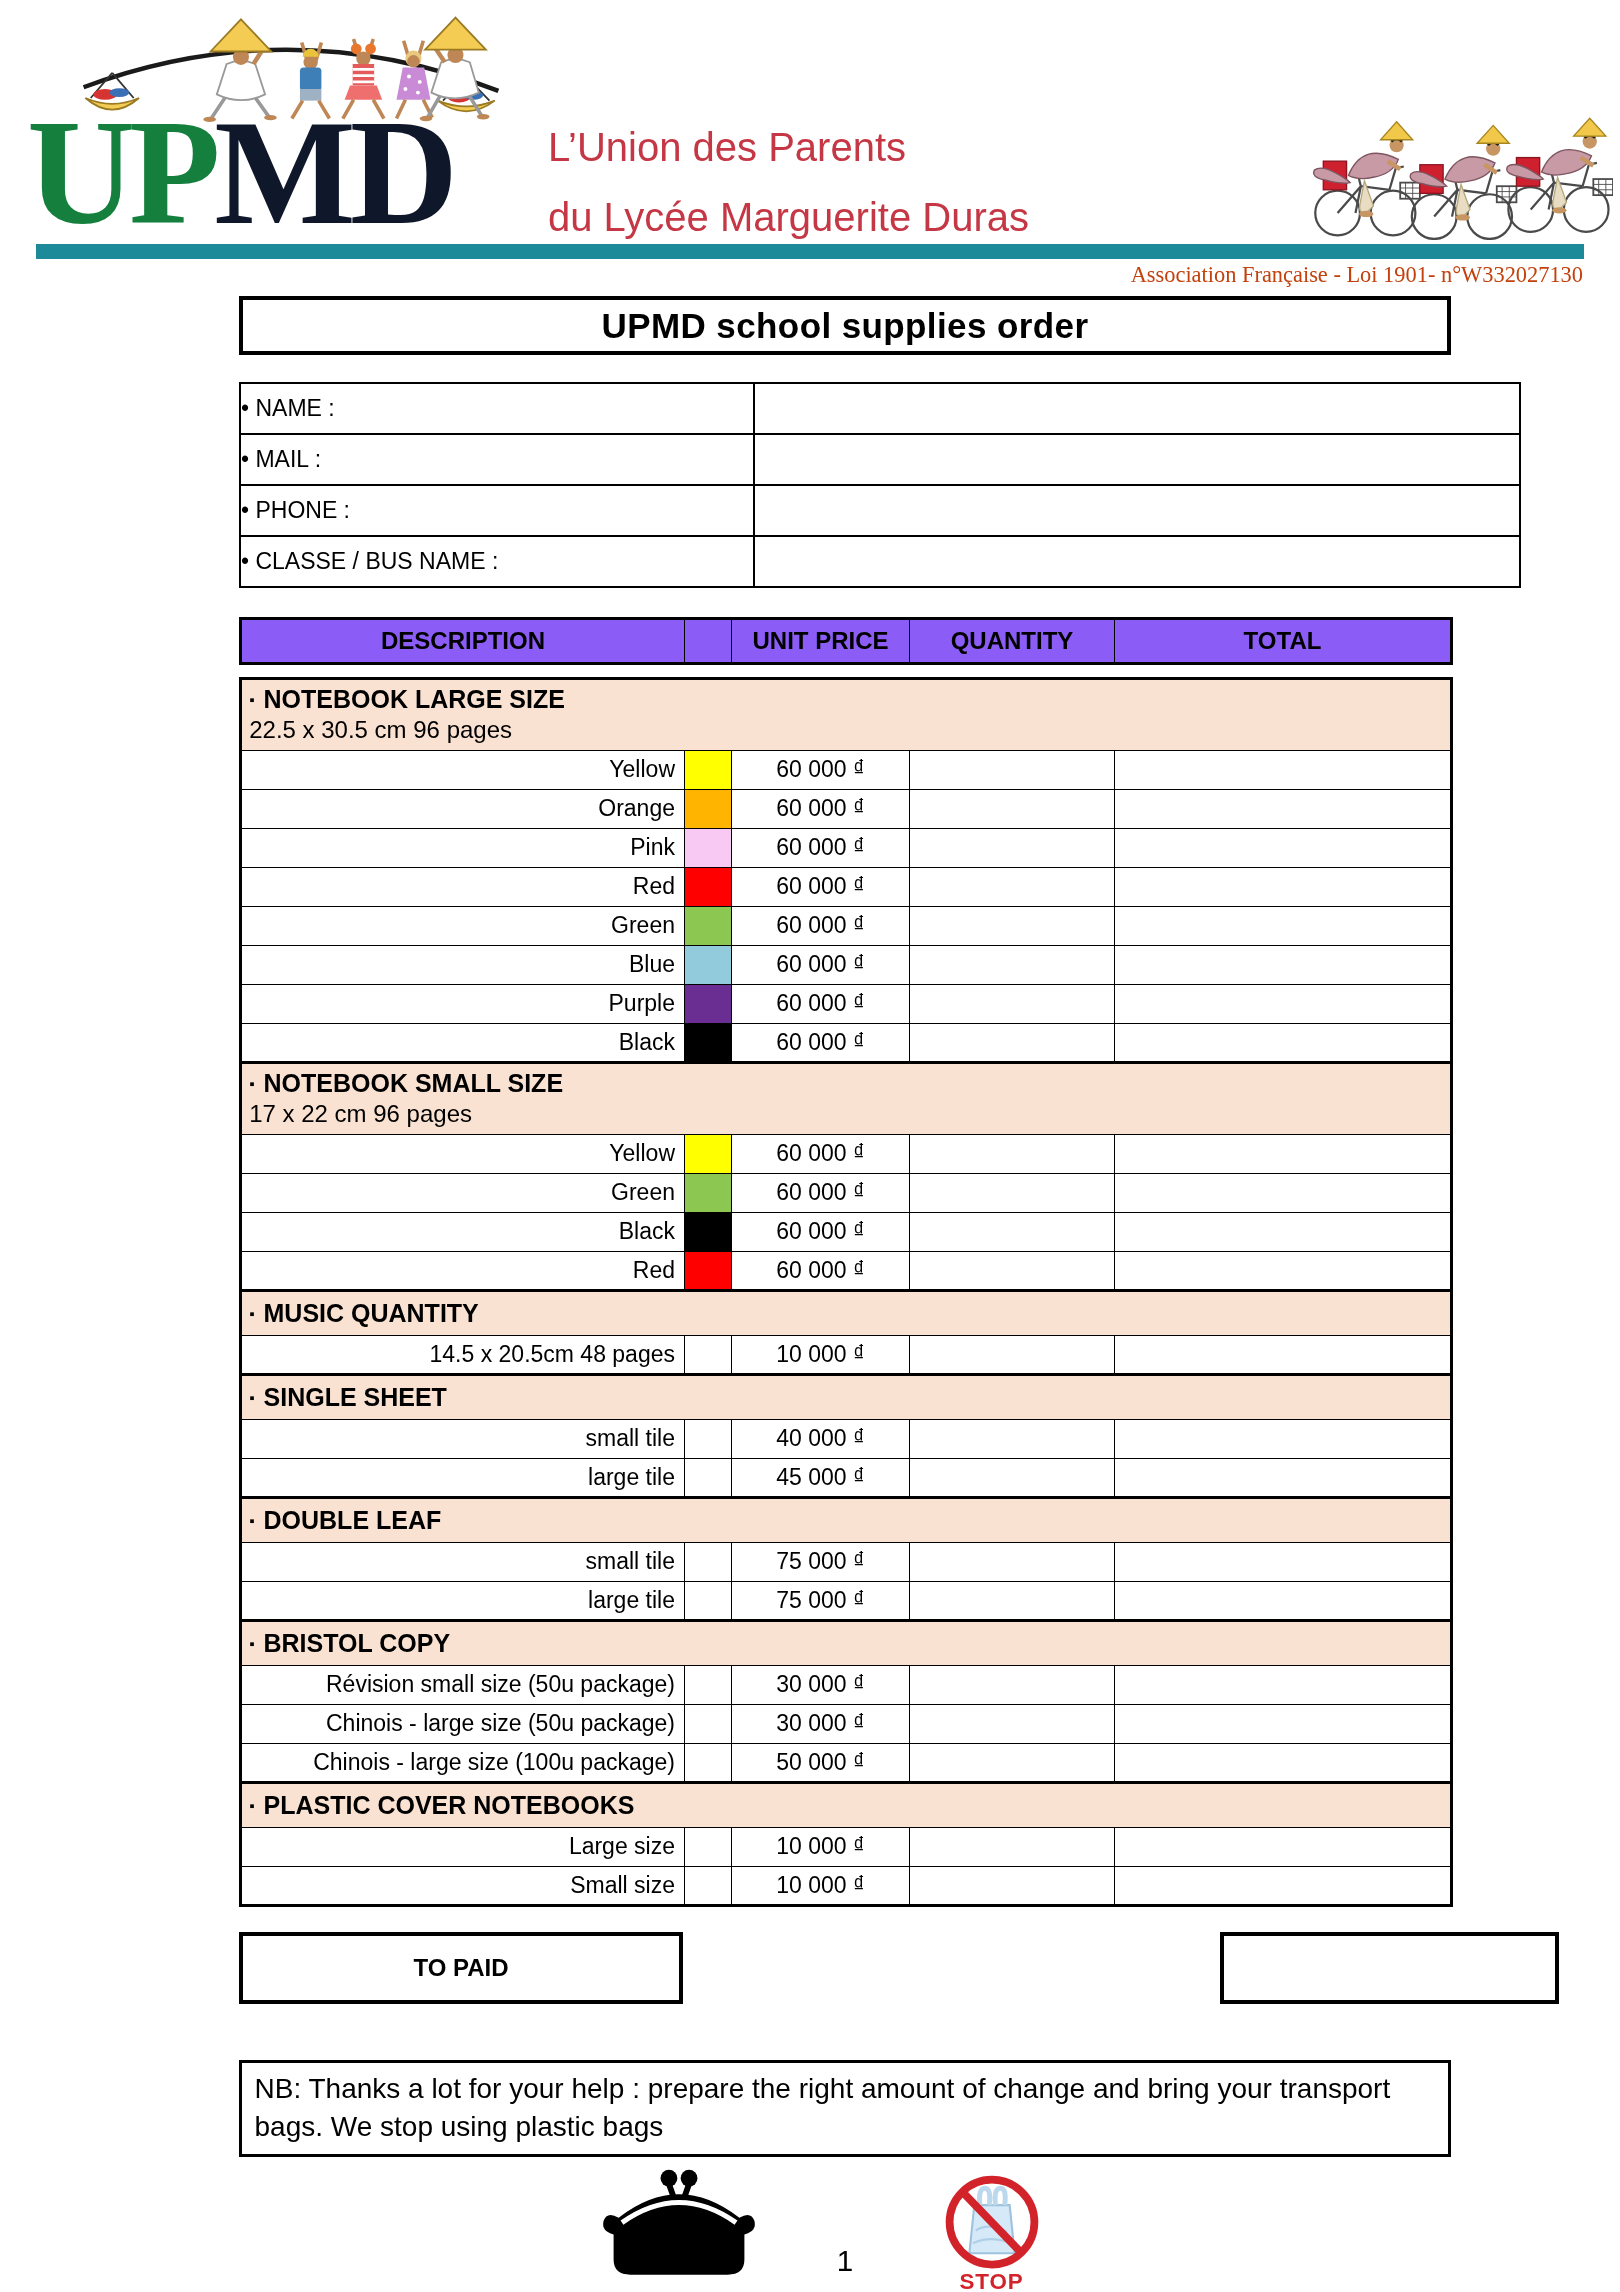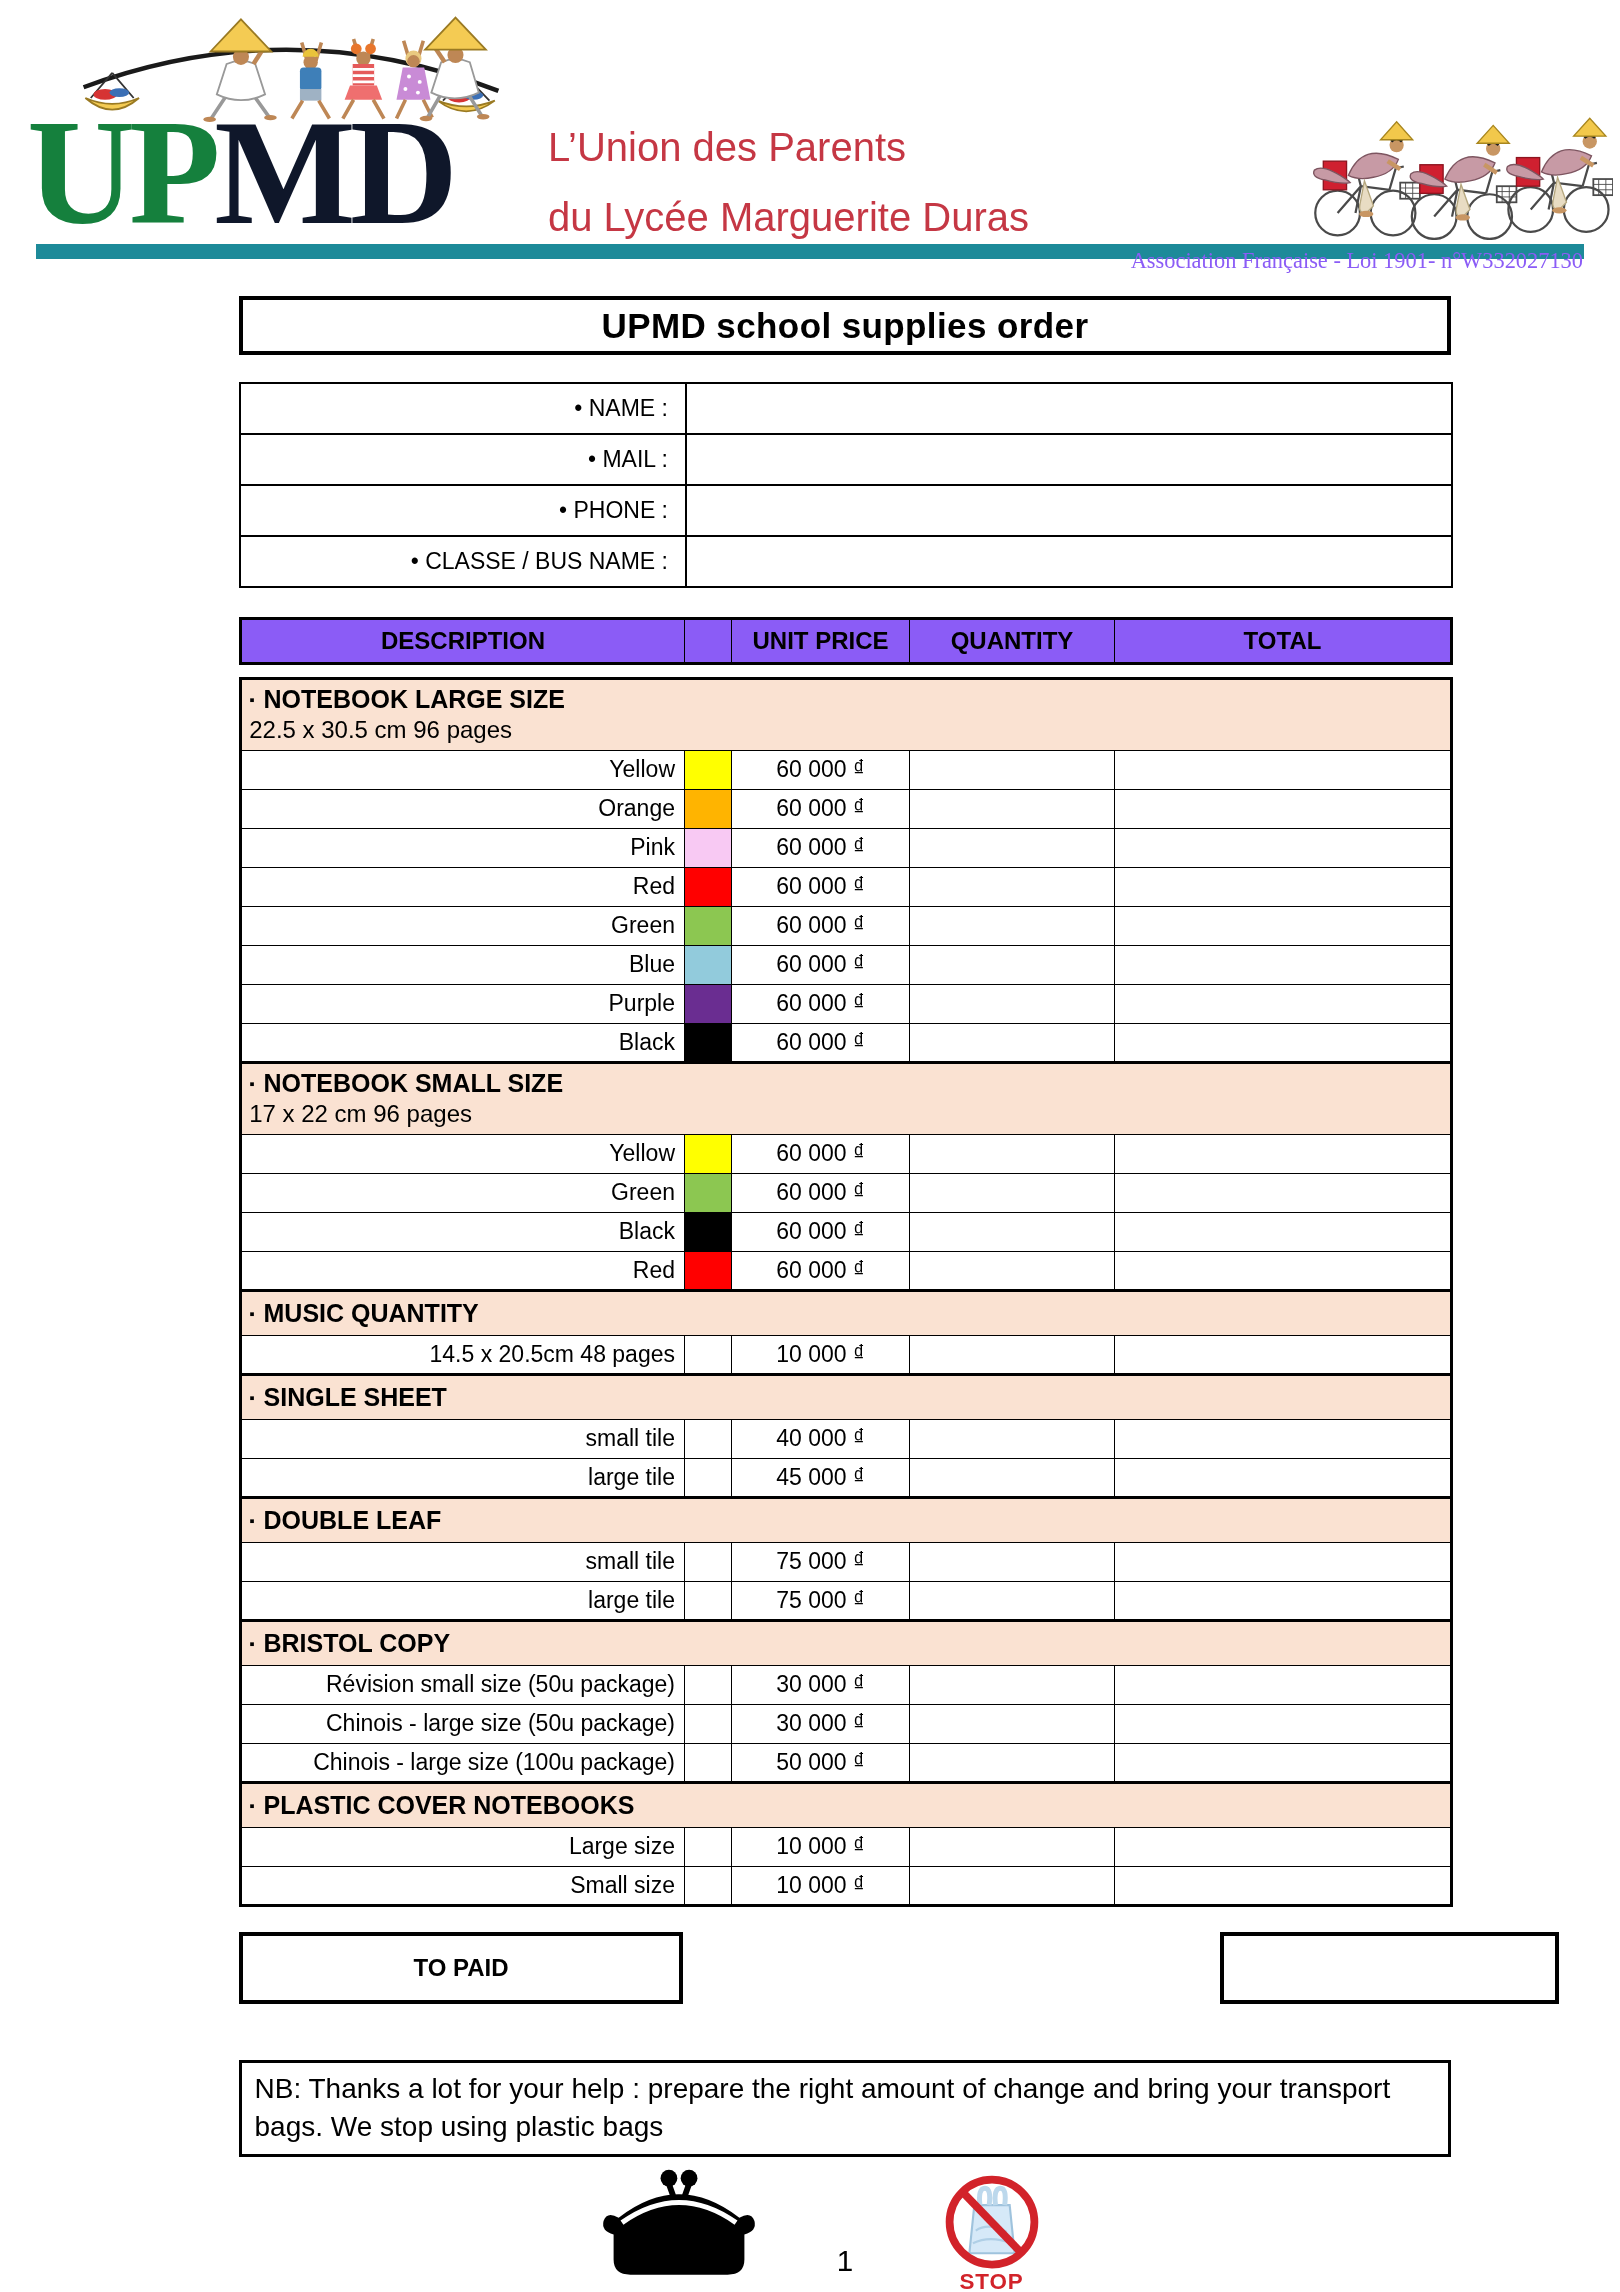--- a/index.html
+++ b/index.html
@@ -14,31 +14,31 @@
   .children-svg { position:absolute; left:76px; top:5.4px; width:430px; height:118px; }
   .logo { position:absolute; left:27px; top:97px;
     font-family:"Liberation Serif","DejaVu Serif",serif; font-weight:bold;
     font-size:150px; line-height:1; letter-spacing:-6.3px; }
   .logo .up { color:#15803d; }
   .logo .md { color:#0f172a; }
   .tagline { position:absolute; left:548px; top:125px; color:#C53744; font-size:40px; }
   .tagline .tl { margin-bottom:25px; }
   .cyclists-svg { position:absolute; left:1309px; top:102px; width:304px; height:138px; }
   .teal-bar { position:absolute; left:36px; top:244px; width:1548px; height:15px; background:#1D8A99; }
-  .association { position:absolute; right:37px; top:248px;
-    font-family:"Liberation Serif","DejaVu Serif",serif; font-size:22.4px; color:#8b5cf6; }
+  .association { position:absolute; right:37px; top:262px;
+    font-family:"Liberation Serif","DejaVu Serif",serif; font-size:22.4px; color:#c2410c; }
   
   .content { margin-left:239px; width:1212px; }
   .title-box { height:59px; border:4.5px solid #000; display:flex; align-items:center;
     justify-content:center; font-size:35px; font-weight:bold; letter-spacing:0.4px; }
   
   table { border-collapse:collapse; table-layout:fixed; }
   .contact { margin-top:27px; width:1212px; }
   .contact td { border:2.7px solid #000; height:51px; font-size:23px; background:#fff; }
-  .contact .c-label { width:446px; text-align:right; padding-right:17px; }
+  .contact .c-label { width:514px; padding-right:17px; }
   .contact .c-value { width:766px; }
   
   .order-head { margin-top:29px; width:1212px; border:3.6px solid #000; }
   .order-head th { border:1.8px solid #000; height:45px; font-size:24px; font-weight:bold; background:#8b5cf6; }
   
   .order { margin-top:11.6px; width:1212px; border:3.6px solid #000; }
   .order td { border:1.8px solid #000; font-size:23px; background:#fff; }
   .order .item-row td { height:39px; }
   .order .td-desc { text-align:right; padding-right:9px; }
   .order .td-unit { text-align:center; }

